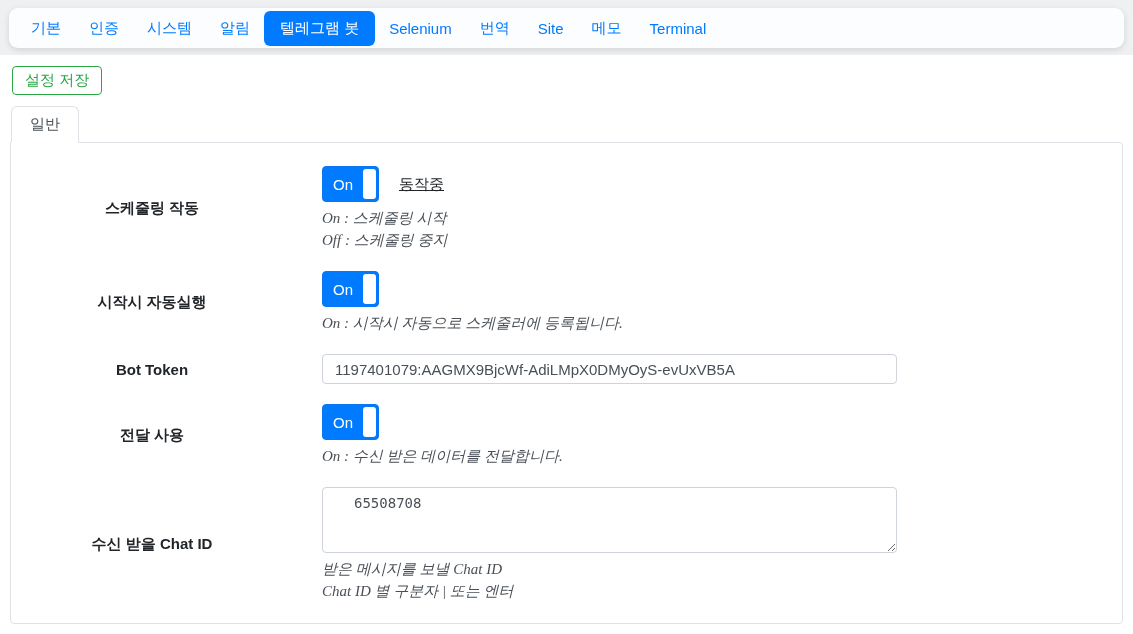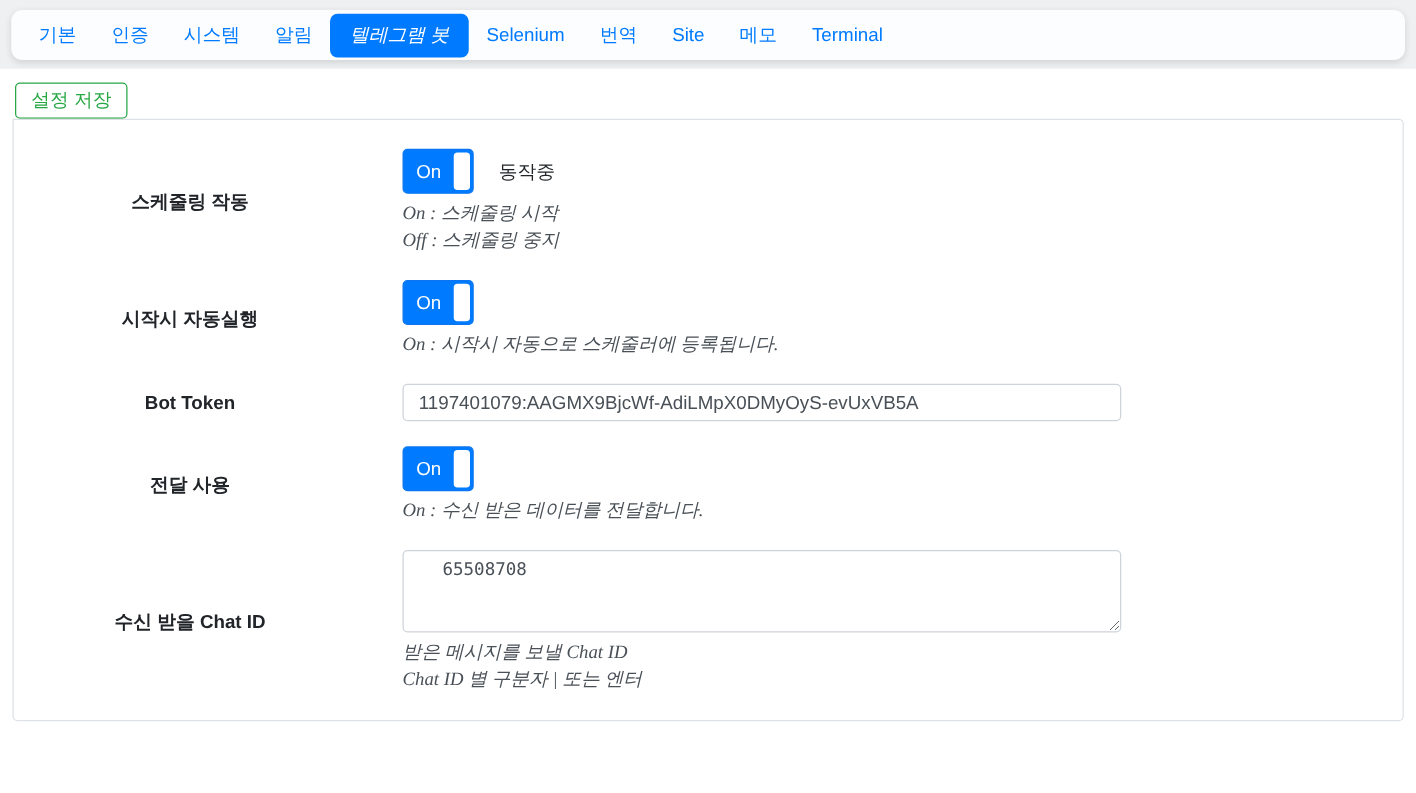--- a/index.html
+++ b/index.html
@@ -37,21 +37,20 @@
     cursor: pointer;
     background: transparent;
     border: none;
     font-size: 15px;
     font-family: inherit;
   }
   .nav-link.active {
     background: #007bff;
     color: #ffffff;
     padding: 8px 16px;
-    font-style: italic;
   }
 
   
   .main { padding: 11px 10px 0 10px; }
 
   .btn-save {
     display: inline-block;
     background: #ffffff;
     border: 1px solid #28a745;
     color: #28a745;
@@ -134,20 +133,21 @@
     position: absolute;
     right: 2px; top: 2px; bottom: 2px;
     width: 13px;
     background: #ffffff;
     border-radius: 3px;
   }
   .toggle-status {
     margin-left: 20px;
     color: #212529;
     font-size: 15px;
+    text-decoration: underline;
   }
 
   .help {
     margin-top: 5px;
     font-style: italic;
     color: #495057;
     font-size: 15px;
     line-height: 22px;
   }
   .help div { white-space: nowrap; font-family: Liberation Serif, serif; }
@@ -195,20 +195,23 @@
     <button class="nav-link">Terminal</button>
   </nav>
 </div>
 
 <div class="main">
 
   
   <button class="btn-save">설정 저장</button>
 
   
+  <div class="tabs-row">
+    <button class="tab">일반</button>
+  </div>
 
   
   <div class="tab-panel">
 
     <div class="form-row">
       <div class="label-cell">스케줄링 작동</div>
       <div class="control-cell">
         <div class="toggle-line">
           <div class="toggle">
             <span class="toggle-on-label">On</span>

